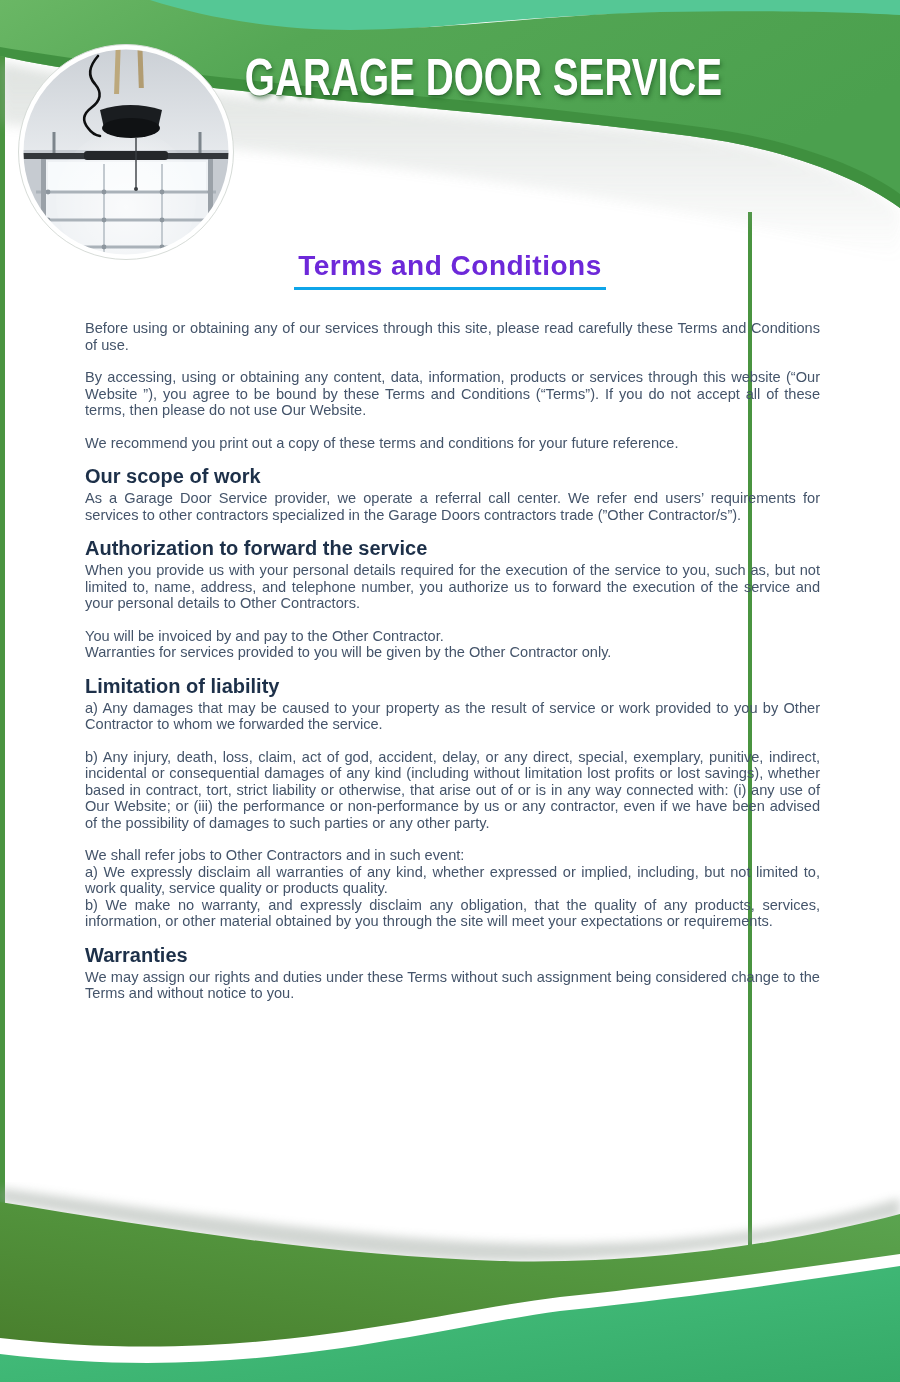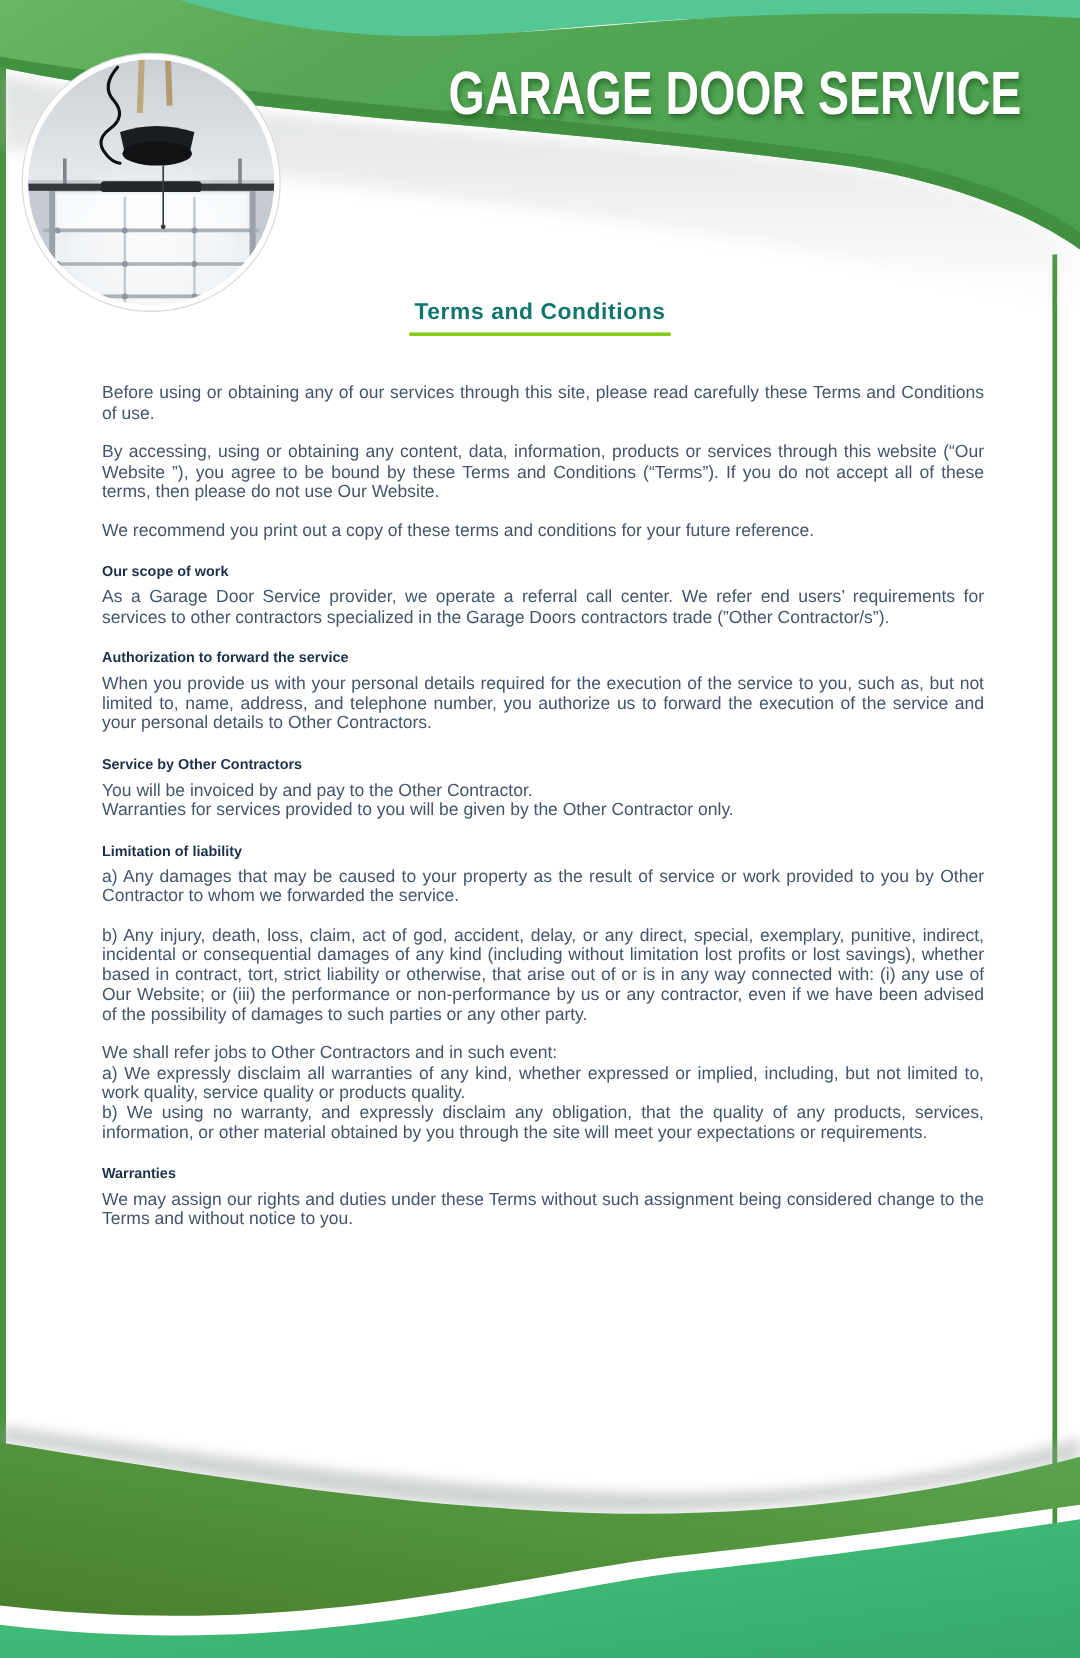--- a/index.html
+++ b/index.html
@@ -1,18 +1,18 @@
 <!DOCTYPE html>
 <html><head>
 <meta charset="utf-8">
 <style>
   html,body{margin:0;padding:0;background:#ffffff;}
   body{width:900px;height:1382px;position:relative;overflow:hidden;
        font-family:"Liberation Sans",sans-serif;}
-  .page{position:absolute;inset:0;width:881px;height:1382px;background:#ffffff;}
+  .page{position:absolute;inset:0;width:752px;height:1382px;background:#ffffff;}
 
   
   .strip{position:absolute;z-index:1;}
   .strip-left{left:0;top:0;width:5px;height:1320px;background:#4a9440;}
   .strip-right{right:0;top:212px;width:4px;height:1060px;background:#4a9440;}
 
   
   .header-svg{position:absolute;top:0;left:0;z-index:2;}
   .footer-svg{position:absolute;bottom:0;left:0;z-index:2;}
 
@@ -21,30 +21,30 @@
 
   
   .brand{position:absolute;top:52px;right:30px;z-index:4;
          color:#ffffff;font-weight:700;font-size:51px;line-height:1;
          letter-spacing:0px;white-space:nowrap;
          transform:scaleX(0.76);transform-origin:100% 50%;
          text-shadow:2px 3px 5px rgba(25,80,30,0.55),0 1px 0 rgba(40,100,45,.5);}
 
   
   .doc-title-wrap{position:absolute;top:250px;left:0;width:900px;text-align:center;z-index:3;}
-  .doc-title{display:inline-block;color:#0f766e;font-weight:700;font-size:19px;
-             letter-spacing:.5px;padding:0 4px 5px 4px;border-bottom:3px solid #84cc16;}
+  .doc-title{display:inline-block;color:#6d28d9;font-weight:700;font-size:28px;
+             letter-spacing:.5px;padding:0 4px 5px 4px;border-bottom:3px solid #0ea5e9;}
 
   
   .content{position:absolute;left:85px;top:320px;width:735px;z-index:3;
            color:#44546a;font-size:14.6px;line-height:16.5px;text-align:justify;}
   .content p{margin:0 0 16px 0;}
   .content p.tight{margin:0;}
   .content p.tight-last{margin:0 0 16px 0;}
-  .content h3{margin:6px 0 5px 0;color:#1d3049;font-size:12px;line-height:18px;
+  .content h3{margin:6px 0 5px 0;color:#1d3049;font-size:20px;line-height:18px;
               font-weight:700;text-align:left;}
 </style>
 </head>
 <body>
 
 <div class="page">
 
   <div class="strip strip-left"></div>
   <div class="strip strip-right"></div>
 
@@ -162,35 +162,34 @@
       <h3>Our scope of work</h3>
       <p>As a Garage Door Service provider, we operate a referral call center. We refer end users’ requirements for services to other contractors specialized in the Garage Doors contractors trade (”Other Contractor/s”).</p>
     </section>
 
     <section>
       <h3>Authorization to forward the service</h3>
       <p>When you provide us with your personal details required for the execution of the service to you, such as, but not limited to, name, address, and telephone number, you authorize us to forward the execution of the service and your personal details to Other Contractors.</p>
     </section>
 
     <section>
-      <h3>Service by Other Contractors</h3>
       <p class="tight">You will be invoiced by and pay to the Other Contractor.</p>
       <p class="tight-last">Warranties for services provided to you will be given by the Other Contractor only.</p>
     </section>
 
     <section>
       <h3>Limitation of liability</h3>
       <p>a) Any damages that may be caused to your property as the result of service or work provided to you by Other Contractor to whom we forwarded the service.</p>
       <p>b) Any injury, death, loss, claim, act of god, accident, delay, or any direct, special, exemplary, punitive, indirect, incidental or consequential damages of any kind (including without limitation lost profits or lost savings), whether based in contract, tort, strict liability or otherwise, that arise out of or is in any way connected with: (i) any use of Our Website; or (iii) the performance or non-performance by us or any contractor, even if we have been advised of the possibility of damages to such parties or any other party.</p>
     </section>
 
     <section>
       <p class="tight">We shall refer jobs to Other Contractors and in such event:</p>
       <p class="tight">a) We expressly disclaim all warranties of any kind, whether expressed or implied, including, but not limited to, work quality, service quality or products quality.</p>
-      <p class="tight-last">b) We using no warranty, and expressly disclaim any obligation, that the quality of any products, services, information, or other material obtained by you through the site will meet your expectations or requirements.</p>
+      <p class="tight-last">b) We make no warranty, and expressly disclaim any obligation, that the quality of any products, services, information, or other material obtained by you through the site will meet your expectations or requirements.</p>
     </section>
 
     <section>
       <h3>Warranties</h3>
       <p>We may assign our rights and duties under these Terms without such assignment being considered change to the Terms and without notice to you.</p>
     </section>
   </div>
 
   <svg class="footer-svg" width="900" height="200" viewBox="0 0 900 200" aria-hidden="true">
     <defs>

